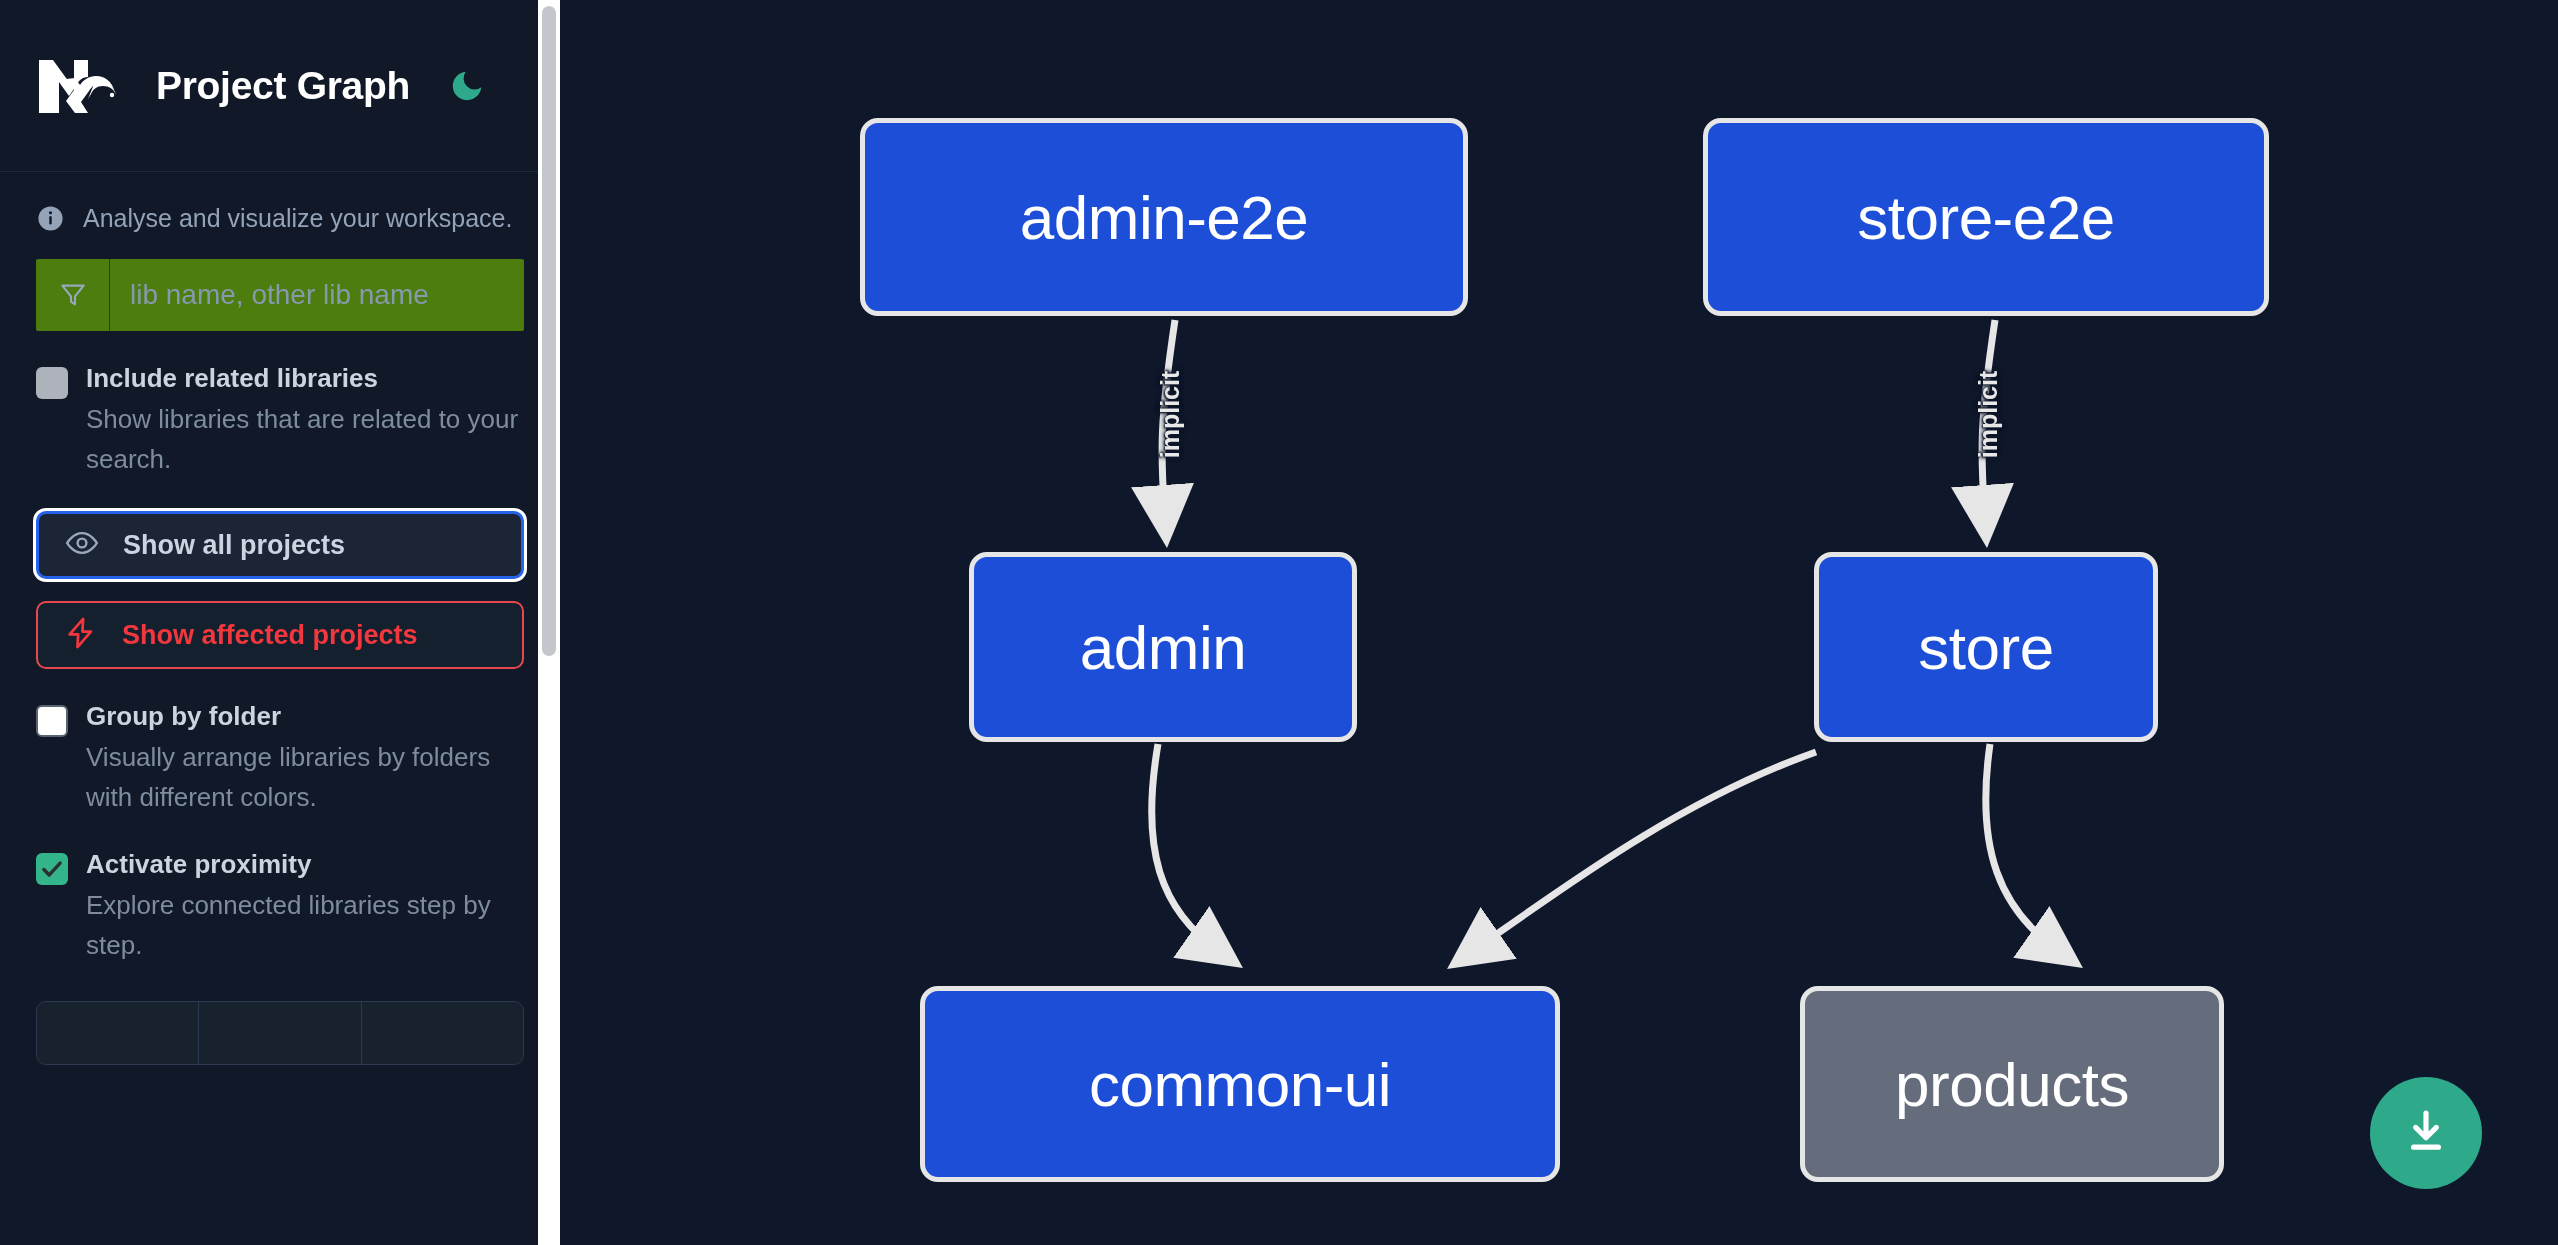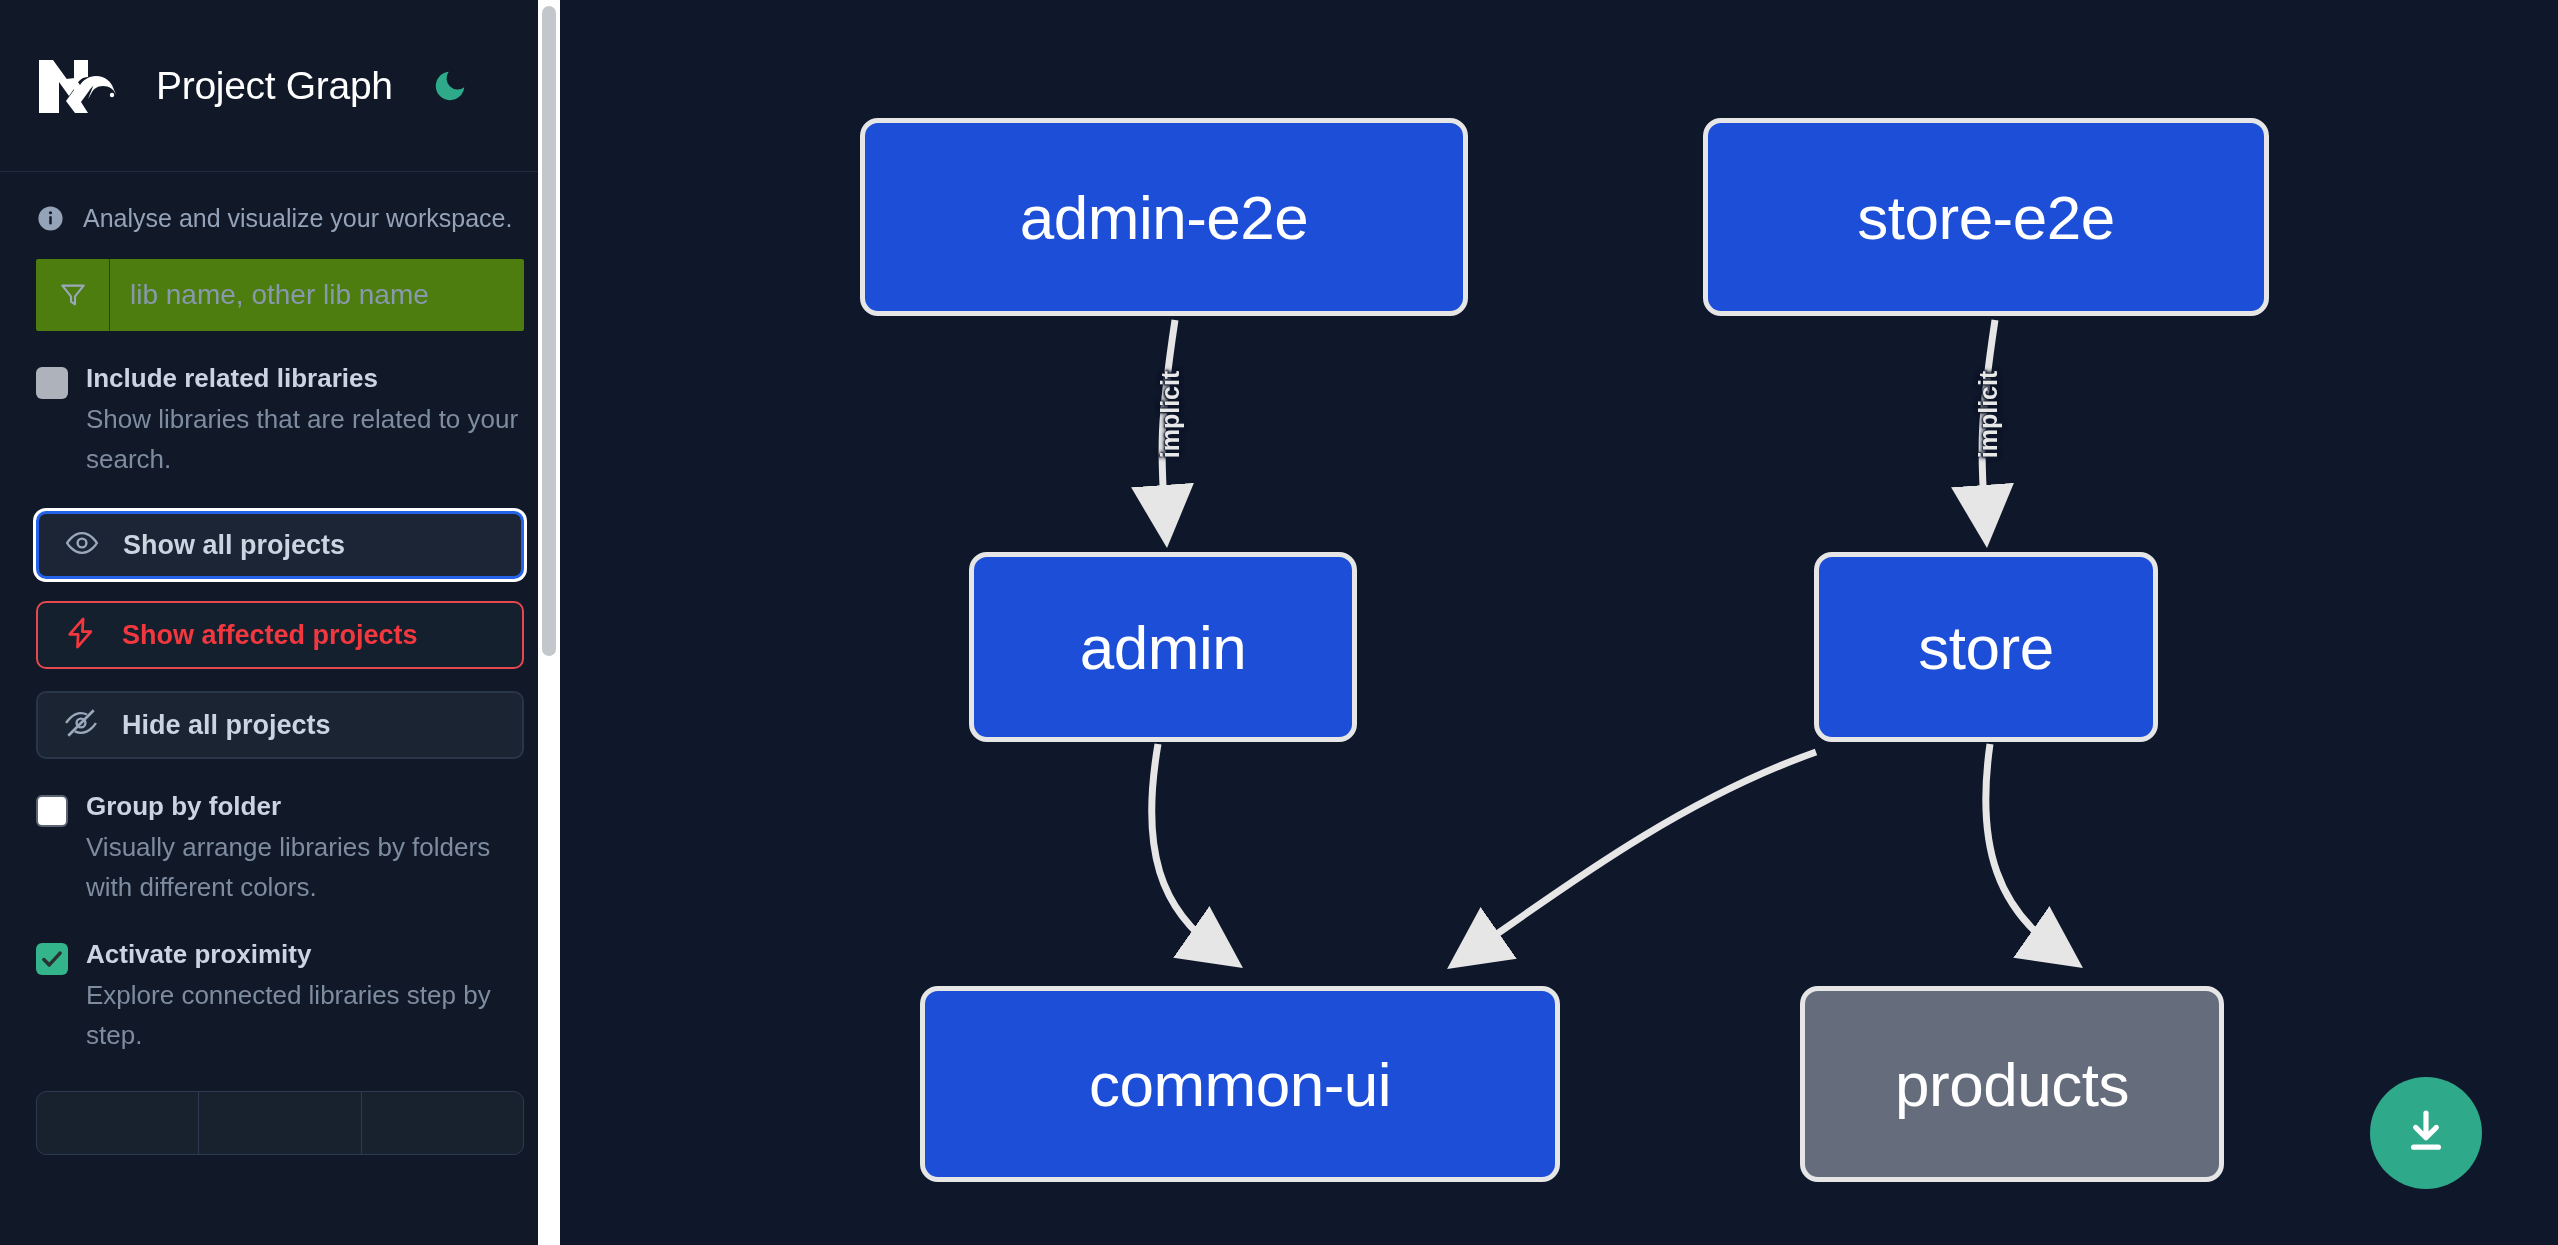--- a/index.html
+++ b/index.html
@@ -27,21 +27,21 @@
     display: flex;
     align-items: center;
     padding: 0 36px;
     border-bottom: 1px solid #1F2A3C;
   }
   .nx-logo { width: 86px; height: 62px; flex: 0 0 86px; }
   .app-title {
     margin-left: 34px;
     color: #FFFFFF;
     font-size: 39px;
-    font-weight: normal;
+    font-weight: bold;
     letter-spacing: -0.3px;
     white-space: nowrap;
   }
   .moon-btn {
     margin-left: 34px;
     width: 46px; height: 46px;
     display: flex; align-items: center; justify-content: center;
     cursor: pointer;
   }
 
@@ -249,30 +249,20 @@
 
         <div class="btn btn-affected">
           <span>
             <svg viewBox="0 0 24 24" width="34" height="34">
               <path d="M13.5 2 4 13h6l-.5 9L19 11h-6z" fill="none" stroke="#F2383E" stroke-width="1.9" stroke-linejoin="round"></path>
             </svg>
           </span>
           <span class="btn-label">Show affected projects</span>
         </div>
 
-        <div class="btn btn-hide">
-          <span>
-            <svg viewBox="0 0 24 24" width="34" height="34">
-              <path d="M1.5 12S5.5 5 12 5c1.6 0 3 .4 4.2 1M22.5 12s-4 7-10.5 7c-1.7 0-3.1-.5-4.4-1.1" fill="none" stroke="#9AA8BC" stroke-width="1.7"></path>
-              <circle cx="12" cy="12" r="3.1" fill="none" stroke="#9AA8BC" stroke-width="1.7"></circle>
-              <line x1="3" y1="21" x2="21" y2="3" stroke="#9AA8BC" stroke-width="1.9"></line>
-            </svg>
-          </span>
-          <span class="btn-label">Hide all projects</span>
-        </div>
       </div>
 
       <div class="check-block">
         <span class="cb cb-white"></span>
         <span class="check-text">
           <span class="check-title">Group by folder</span>
           <div class="check-desc">Visually arrange libraries by folders with different colors.</div>
         </span>
       </div>
 

